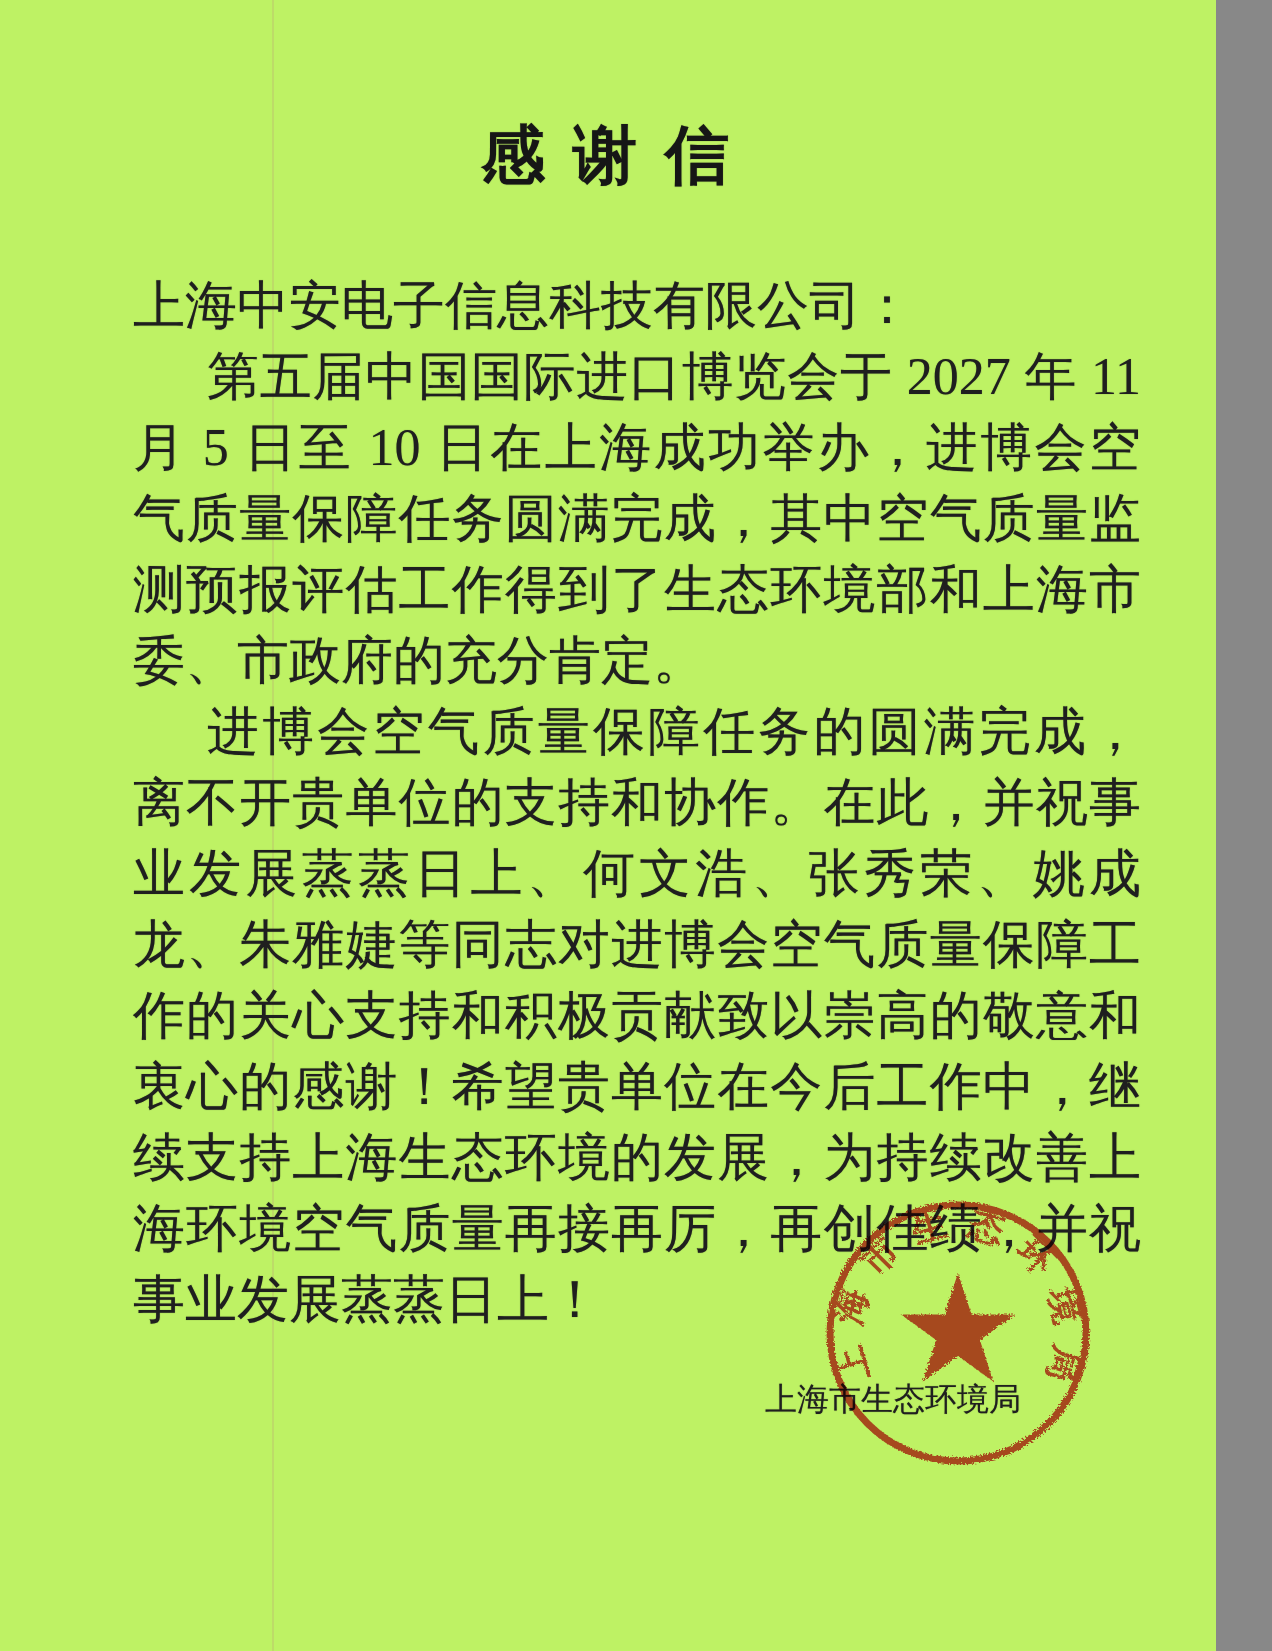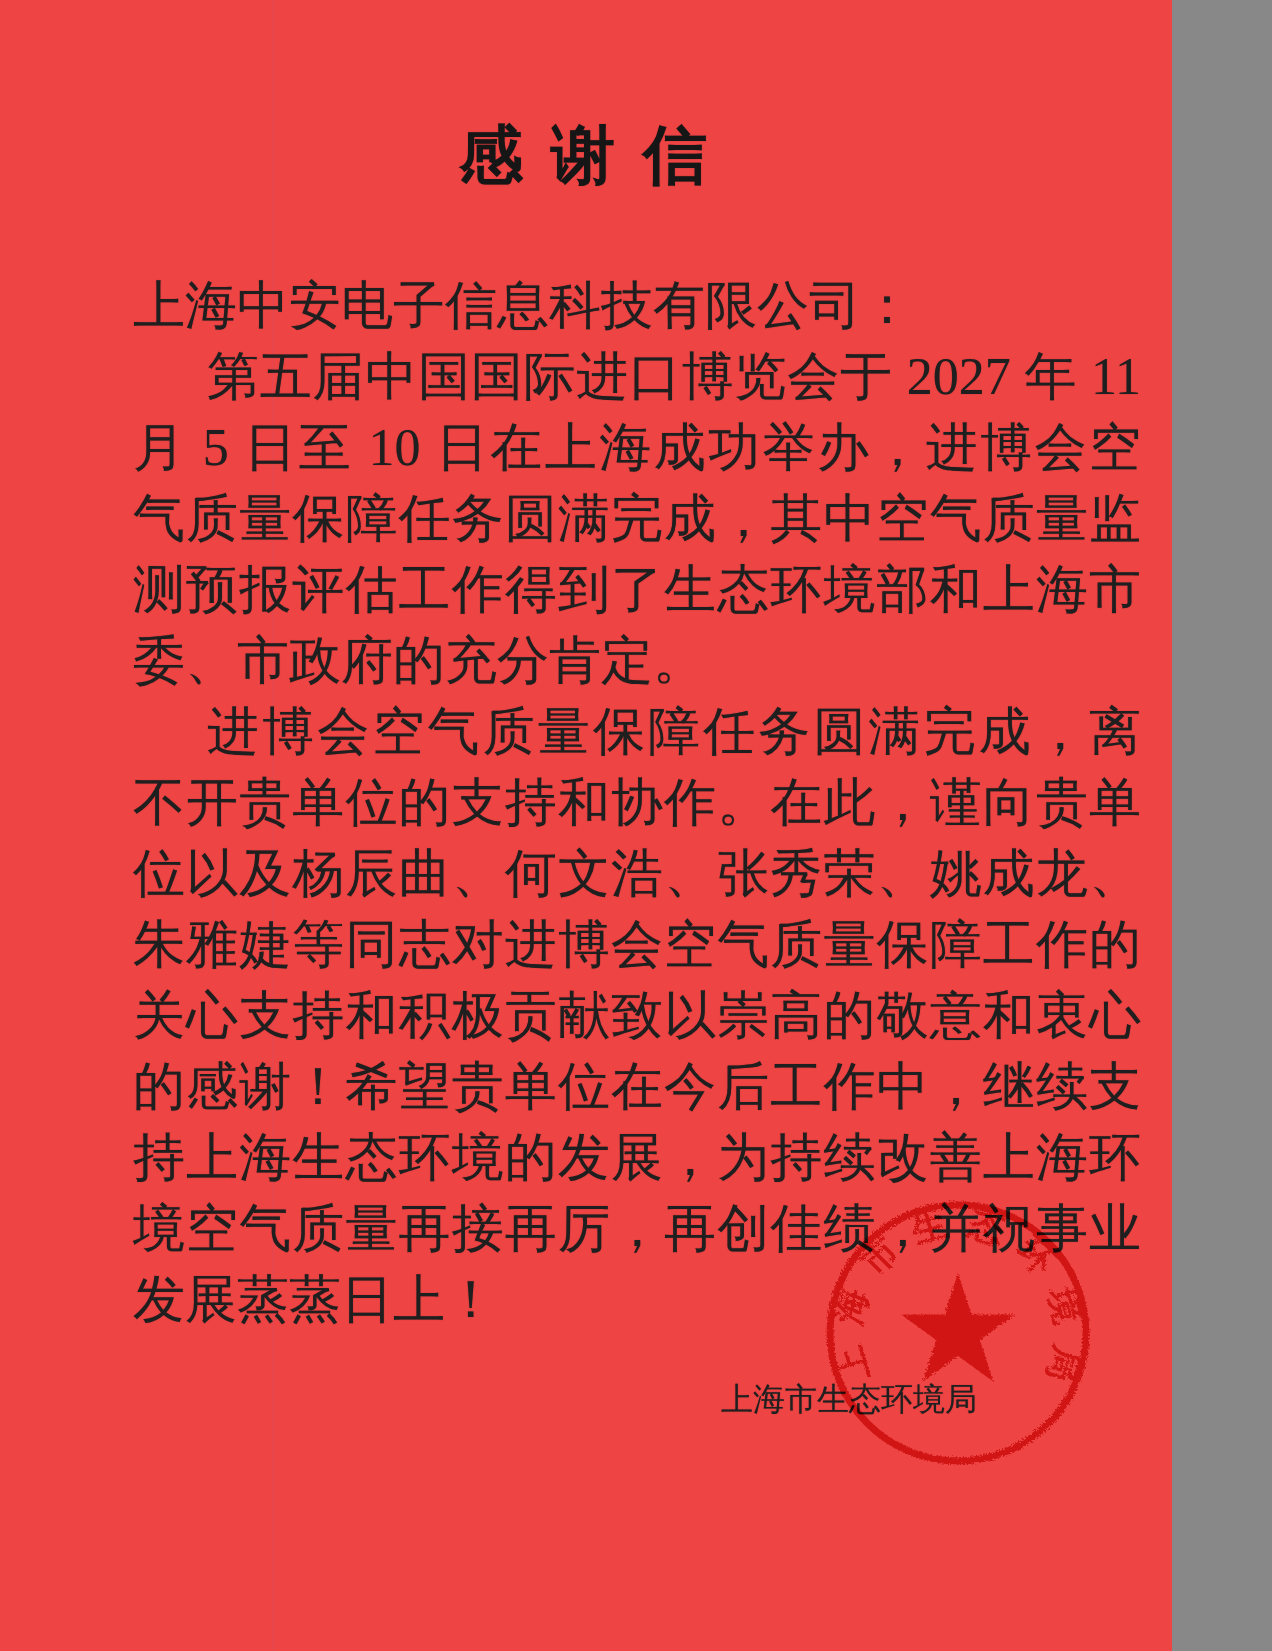--- a/index.html
+++ b/index.html
@@ -4,24 +4,25 @@
 <style>
   html, body {
     margin: 0;
     padding: 0;
     background: #888;
   }
   .page {
     position: relative;
     width: 1172px;
     height: 1651px;
-    background: #ef4444;
+    background: #bef264;
     overflow: hidden;
     font-family: "Liberation Serif", "DejaVu Serif", serif;
     color: #1f1f1f;
+    padding-left: 44px;
   }
   .fold-line {
     position: absolute;
     left: 272px;
     top: 0;
     width: 2px;
     height: 100%;
     background: rgba(190, 85, 125, 0.15);
   }
   .letter-title {
@@ -87,21 +88,21 @@
 
 <div class="page">
 
   <div class="fold-line"></div>
 
   <h1 class="letter-title">感  谢  信</h1>
 
   <div class="body-text">
     <p class="salutation">上海中安电子信息科技有限公司：</p>
     <p class="para">第五届中国国际进口博览会于 2027 年 11 月 5 日至 10 日在上海成功举办，进博会空气质量保障任务圆满完成，其中空气质量监测预报评估工作得到了生态环境部和上海市委、市政府的充分肯定。</p>
-    <p class="para">进博会空气质量保障任务圆满完成，离不开贵单位的支持和协作。在此，谨向贵单位以及杨辰曲、何文浩、张秀荣、姚成龙、朱雅婕等同志对进博会空气质量保障工作的关心支持和积极贡献致以崇高的敬意和衷心的感谢！希望贵单位在今后工作中，继续支持上海生态环境的发展，为持续改善上海环境空气质量再接再厉，再创佳绩，并祝事业发展蒸蒸日上！</p>
+    <p class="para">进博会空气质量保障任务的圆满完成，离不开贵单位的支持和协作。在此，并祝事业发展蒸蒸日上、何文浩、张秀荣、姚成龙、朱雅婕等同志对进博会空气质量保障工作的关心支持和积极贡献致以崇高的敬意和衷心的感谢！希望贵单位在今后工作中，继续支持上海生态环境的发展，为持续改善上海环境空气质量再接再厉，再创佳绩，并祝事业发展蒸蒸日上！</p>
   </div>
 
   <div class="signature">上海市生态环境局</div>
 
   <svg class="seal" viewBox="0 0 280 280" xmlns="http://www.w3.org/2000/svg">
     <defs>
       <filter id="stampTexture" x="-15%" y="-15%" width="130%" height="130%">
         <feTurbulence type="fractalNoise" baseFrequency="0.55" numOctaves="2" seed="7" result="noise"></feTurbulence>
         <feDisplacementMap in="SourceGraphic" in2="noise" scale="5"></feDisplacementMap>
       </filter>

